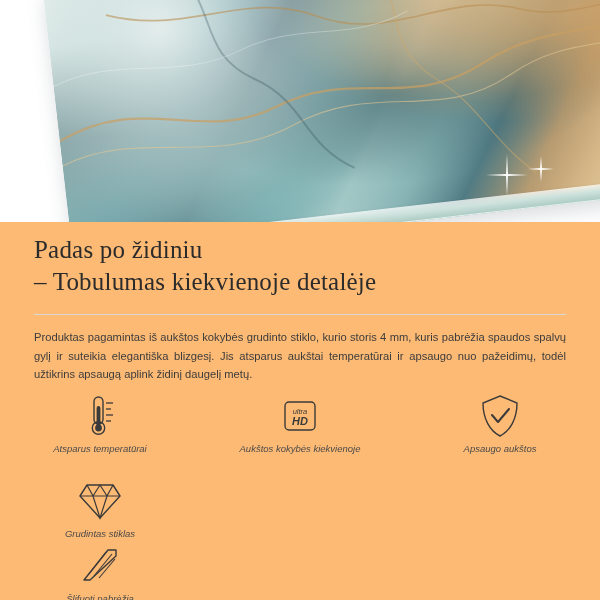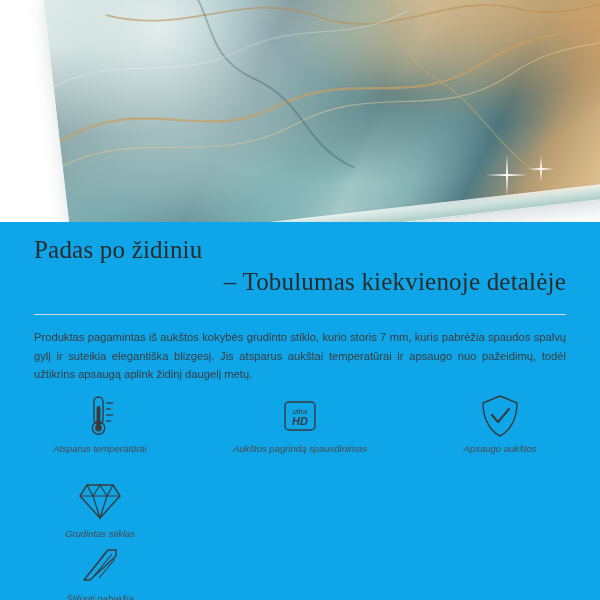--- a/index.html
+++ b/index.html
@@ -10,21 +10,21 @@
     width: 600px;
     height: 600px;
     background: #ffffff;
     font-family: "Liberation Sans", sans-serif;
     overflow: hidden;
   }
   .page {
     position: relative;
     width: 600px;
     height: 600px;
-    background: #0ea5e9;
+    background: #fdba74;
     overflow: hidden;
   }
 
   
   .hero {
     position: absolute;
     left: 0;
     top: 0;
     width: 600px;
     height: 222px;
@@ -126,21 +126,20 @@
     font-family: "Liberation Serif", serif;
     font-size: 25px;
     line-height: 32px;
     color: #2b2b2b;
     font-weight: 400;
     padding: 12px 34px 0 34px;
     letter-spacing: 0.2px;
   }
   .headline .line2 {
     display: block;
-    text-align: right;
   }
   .rule {
     margin: 16px 34px 0 34px;
     height: 1px;
     background: #d7d7d7;
   }
   .body-text {
     padding: 13px 34px 0 34px;
     font-size: 11.2px;
     line-height: 18.5px;
@@ -206,21 +205,21 @@
     <div class="sparkle" id="sparkle-a"></div>
     <div class="sparkle" id="sparkle-b"></div>
   </div>
 
   <div class="content">
     <div class="headline">
       <span>Padas po židiniu</span>
       <span class="line2">– Tobulumas kiekvienoje detalėje</span>
     </div>
     <div class="rule"></div>
-    <div class="body-text">Produktas pagamintas iš aukštos kokybės grudinto stiklo, kurio storis 7 mm, kuris pabrėžia spaudos spalvų gylį ir suteikia elegantiška blizgesį. Jis atsparus aukštai temperatūrai ir apsaugo nuo pažeidimų, todėl užtikrins apsaugą aplink židinį daugelį metų.</div>
+    <div class="body-text">Produktas pagamintas iš aukštos kokybės grudinto stiklo, kurio storis 4 mm, kuris pabrėžia spaudos spalvų gylį ir suteikia elegantiška blizgesį. Jis atsparus aukštai temperatūrai ir apsaugo nuo pažeidimų, todėl užtikrins apsaugą aplink židinį daugelį metų.</div>
   </div>
 
   <div class="features">
 
     <div class="feat-row">
 
       <div class="feat">
         <div class="feat-icon">
           <svg width="34" height="44" viewBox="0 0 34 44">
             <rect x="11" y="3" width="9" height="27" rx="4.5" fill="none" stroke="#3a3a3a" stroke-width="1.4"></rect>
@@ -237,21 +236,21 @@
       </div>
 
       <div class="feat">
         <div class="feat-icon">
           <svg width="44" height="44" viewBox="0 0 44 44">
             <rect x="7" y="8" width="30" height="28" rx="4" fill="none" stroke="#3a3a3a" stroke-width="1.4"></rect>
             <text x="22" y="20" text-anchor="middle" font-family="Liberation Sans, sans-serif" font-size="7.5" fill="#3a3a3a">ultra</text>
             <text x="22" y="31" text-anchor="middle" font-family="Liberation Sans, sans-serif" font-size="11" font-weight="bold" fill="#3a3a3a">HD</text>
           </svg>
         </div>
-        <div class="feat-label">Aukštos pagrindą spausdinimas</div>
+        <div class="feat-label">Aukštos kokybės kiekvienoje</div>
       </div>
 
       <div class="feat">
         <div class="feat-icon">
           <svg width="42" height="46" viewBox="0 0 42 46">
             <path d="M21 3 L38 10 C38 26 31 38 21 43 C11 38 4 26 4 10 Z" fill="none" stroke="#3a3a3a" stroke-width="1.4"></path>
             <path d="M13 22 L19 29 L30 16" fill="none" stroke="#3a3a3a" stroke-width="2" stroke-linecap="round" stroke-linejoin="round"></path>
           </svg>
         </div>
         <div class="feat-label">Apsaugo aukštos</div>

